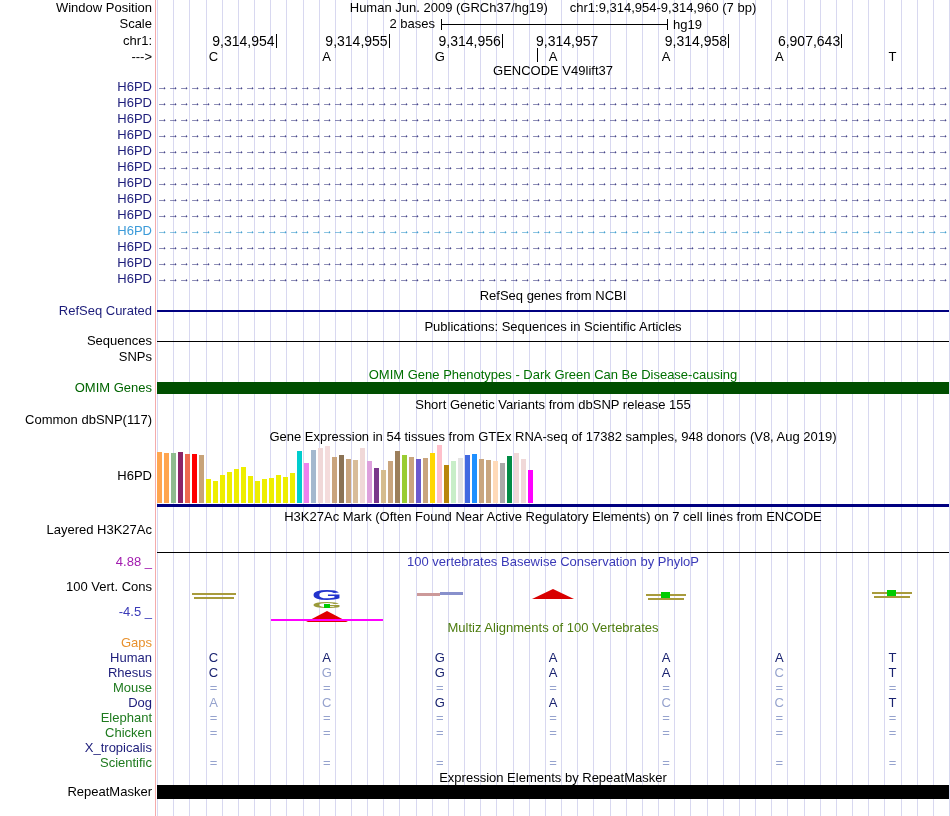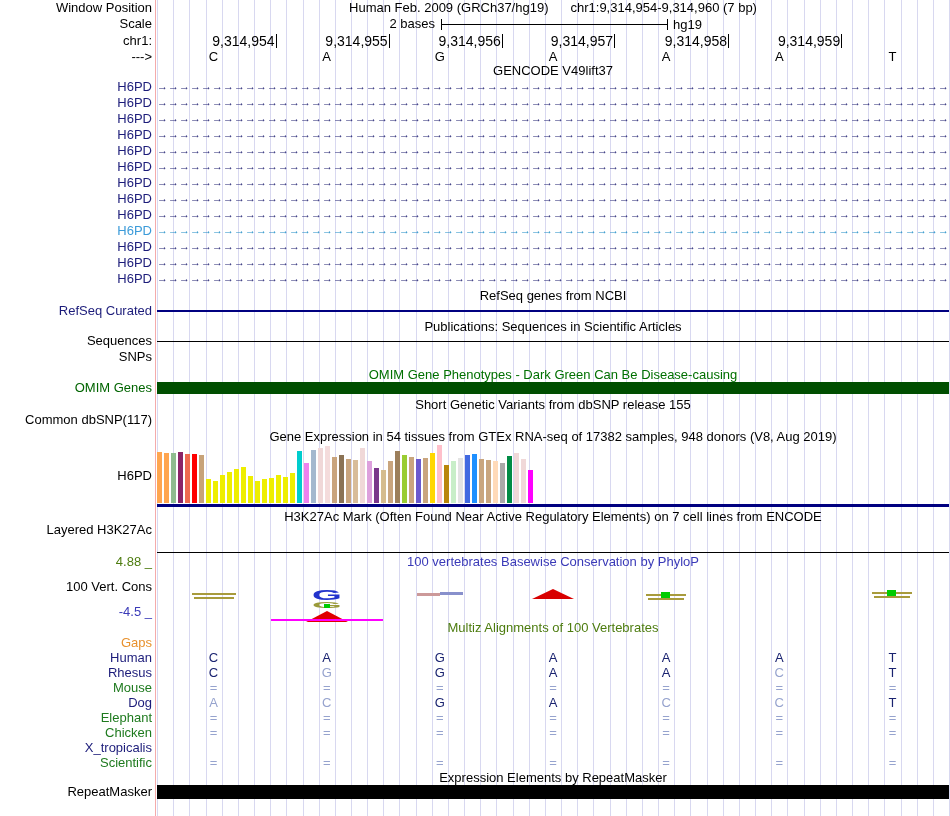--- a/index.html
+++ b/index.html
@@ -80,21 +80,21 @@
       <div class="gl" style="left: 868.2px; background: rgb(216, 216, 240);"></div>
       <div class="gl" style="left: 884.3px; background: rgb(216, 216, 240);"></div>
       <div class="gl" style="left: 900.5px; background: rgb(216, 216, 240);"></div>
       <div class="gl" style="left: 916.7px; background: rgb(216, 216, 240);"></div>
       <div class="gl" style="left: 932.8px; background: rgb(216, 216, 240);"></div>
       <div class="gl" style="left: 949px; background: rgb(216, 216, 240);"></div>
     </div>
   <div class="sep" style="background: rgb(245, 171, 171);"></div>
 
   <div class="lbl" style="top:1px">Window Position</div>
-  <div class="title assembly" style="top:1px"><span>Human Feb. 2009 (GRCh37/hg19)</span><span class="gap">chr1:9,314,954-9,314,960 (7 bp)</span></div>
+  <div class="title assembly" style="top:1px"><span>Human Jun. 2009 (GRCh37/hg19)</span><span class="gap">chr1:9,314,954-9,314,960 (7 bp)</span></div>
 
   <div class="lbl" style="top:17px">Scale</div>
   <div class="lbl" style="top:17px;left:157px;width:278px">2 bases</div>
   <div class="ruler">
       <div class="line"></div>
     </div>
   <div style="position:absolute;left:673px;top:17px">hg19</div>
 
   <div class="lbl" style="top:34px">chr1:</div>
   <div id="coords">
@@ -103,30 +103,30 @@
         <i class="tick"></i>
       </div>
       <div class="coord" style="left: 289.643px; top: 34px; width: 100px;">
         <span>9,314,955</span>
         <i class="tick"></i>
       </div>
       <div class="coord" style="left: 402.786px; top: 34px; width: 100px;">
         <span>9,314,956</span>
         <i class="tick"></i>
       </div>
-      <div class="coord" style="left: 515px; top: 34px; width: 100px;">
+      <div class="coord" style="left: 536px; top: 34px; width: 100px; flex-direction: column;">
         <span>9,314,957</span>
         <i class="tick"></i>
       </div>
       <div class="coord" style="left: 629.071px; top: 34px; width: 100px;">
         <span>9,314,958</span>
         <i class="tick"></i>
       </div>
       <div class="coord" style="left: 742.214px; top: 34px; width: 100px;">
-        <span>9,314,959</span>
+        <span>6,907,643</span>
         <i class="tick"></i>
       </div>
     </div>
 
   <div class="lbl" style="top:50px">---&gt;</div>
   <div id="bases">
       <div class="base" style="left: 193.571px; top: 50px;">C</div>
       <div class="base" style="left: 306.714px; top: 50px;">A</div>
       <div class="base" style="left: 419.857px; top: 50px;">G</div>
       <div class="base" style="left: 533px; top: 50px;">A</div>
@@ -239,21 +239,21 @@
       <div class="gtex-bar" style="left: 357px; height: 50px; background: rgb(240, 216, 216);"></div>
       <div class="gtex-bar" style="left: 364px; height: 44px; background: rgb(240, 216, 216);"></div>
       <div class="gtex-bar" style="left: 371px; height: 33px; background: rgb(255, 0, 255);"></div>
     </div>
   <div class="hline" style="top: 504px; height: 3px; background: rgb(0, 0, 128);"></div>
 
   <div class="title" style="top:510px">H3K27Ac Mark (Often Found Near Active Regulatory Elements) on 7 cell lines from ENCODE</div>
   <div class="lbl" style="top:523px">Layered H3K27Ac</div>
   <div class="hline" style="top: 552px; height: 1px; background: rgb(0, 0, 0);"></div>
 
-  <div class="lbl" style="top: 555px; color: #4d7c0f;">4.88 _</div>
+  <div class="lbl" style="top: 555px; color: #a21caf;">4.88 _</div>
   <div class="title" style="top: 555px; color: rgb(58, 58, 184);">100 vertebrates Basewise Conservation by PhyloP</div>
   <div class="lbl" style="top: 580px; color: #000000;">100 Vert. Cons</div>
   <div class="lbl" style="top: 605px; color: rgb(58, 58, 184);">-4.5 _</div>
   <div id="phylop">
       <div class="mark" style="left: 191.571px; top: 593px; width: 44px; height: 2px; background: rgb(168, 155, 60);"></div>
       <div class="mark" style="left: 193.571px; top: 597px; width: 40px; height: 2px; background: rgb(168, 155, 60);"></div>
       <div class="mark" style="left: 302.714px; top: 588px; width: 48px; text-align: center; font-size: 12px; line-height: 12px; font-weight: bold; color: rgb(34, 51, 204); transform: scale(3.2, 1.18182); transform-origin: center top;">G</div>
       <div class="mark" style="left: 302.714px; top: 601px; width: 48px; text-align: center; font-size: 12px; line-height: 12px; font-weight: bold; color: rgb(154, 154, 58); transform: scale(3.2, 0.727273); transform-origin: center top;">G</div>
       <div class="tri" style="left: 305.714px; top: 611px; border-left: 21px solid transparent; border-right: 21px solid transparent; border-bottom: 11px solid rgb(224, 0, 0);"></div>
       <div class="mark" style="left: 323.714px; top: 604px; width: 6px; height: 4px; background: rgb(0, 204, 0);"></div>

